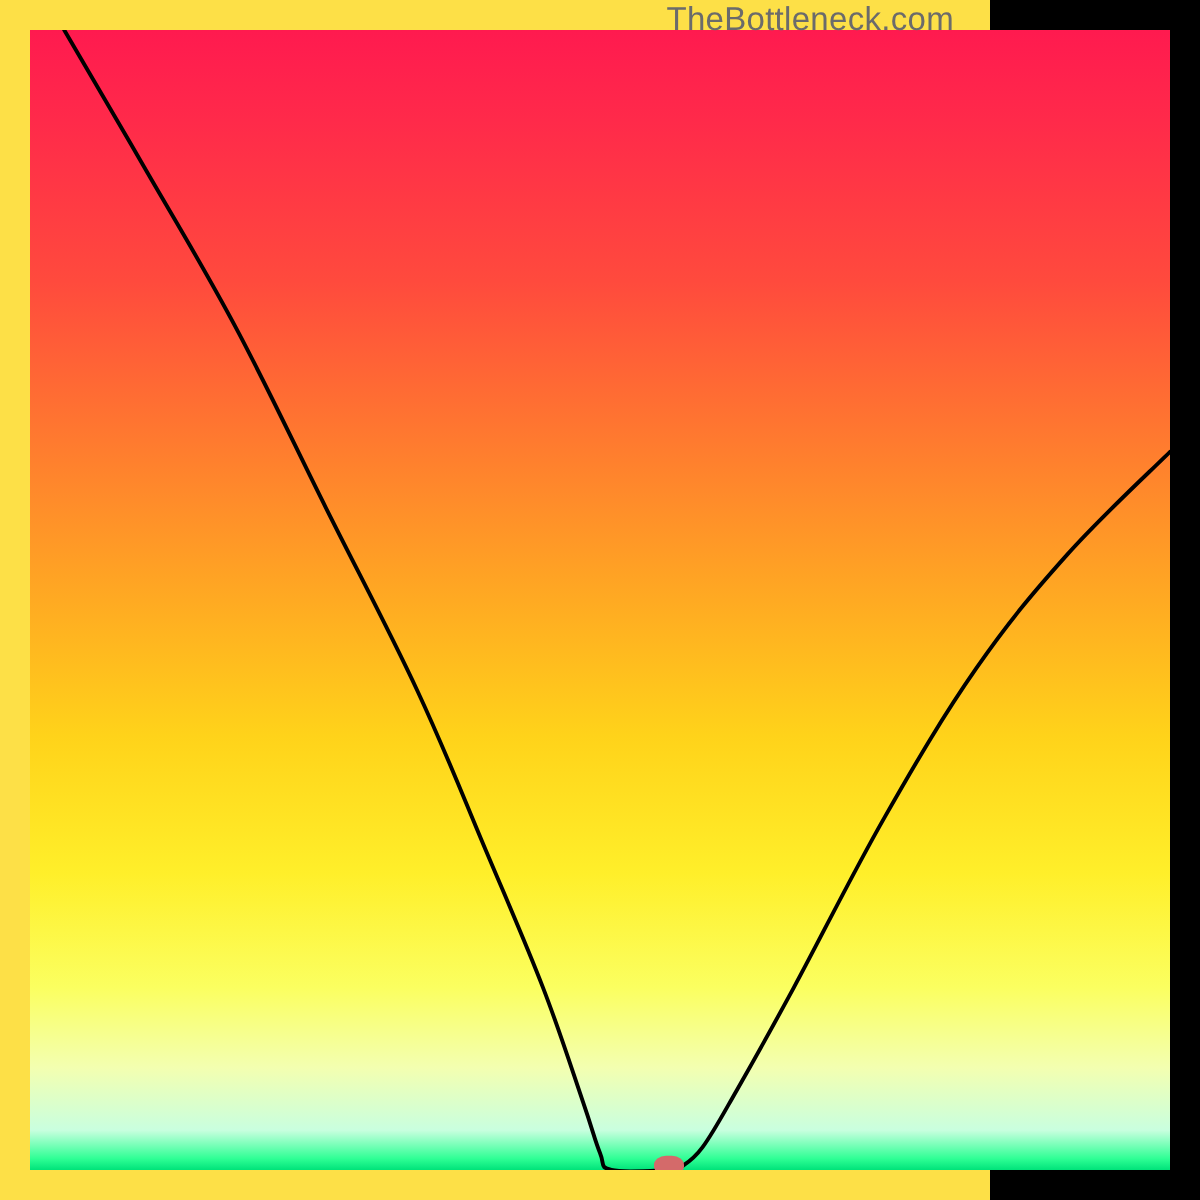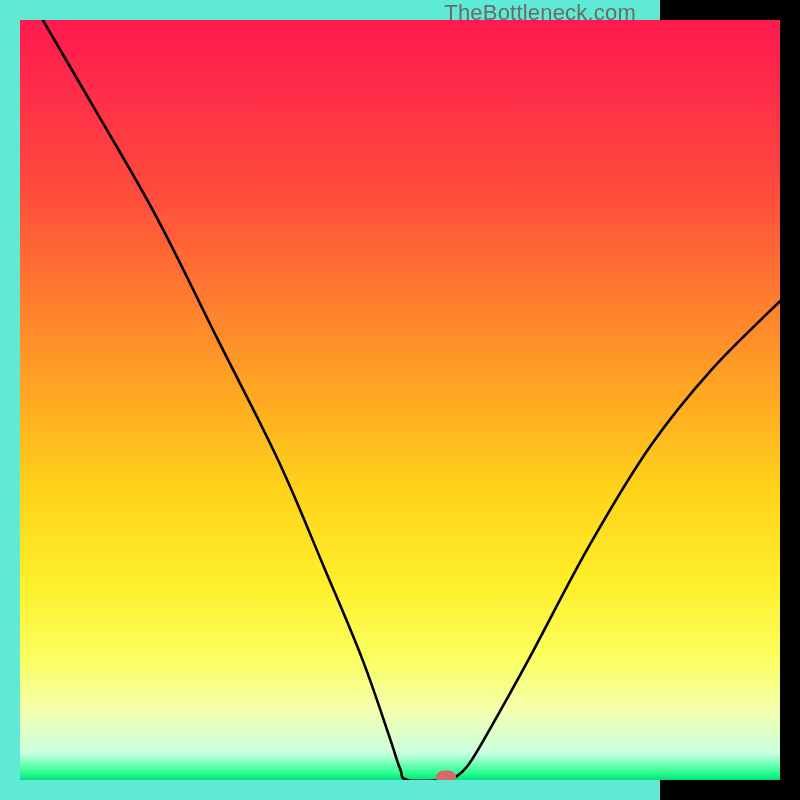--- a/index.html
+++ b/index.html
@@ -1,21 +1,21 @@
 <!DOCTYPE html>
 <html><head>
 <meta charset="utf-8">
 <style>
   * { margin: 0; padding: 0; box-sizing: border-box; }
   html, body { width: 800px; height: 800px; overflow: hidden; background: #000; font-family: Arial, sans-serif; }
   .frame {
     position: relative;
     width: 660px;
     height: 800px;
-    background: #5eead4;
+    background: #fde047;
   }
   .plot-area {
     position: absolute;
     left: 20px;
     top: 20px;
     width: 760px;
     height: 760px;
     background: linear-gradient(to bottom,
       #ff1a4f 0%,
       #ff2a4a 8%,

